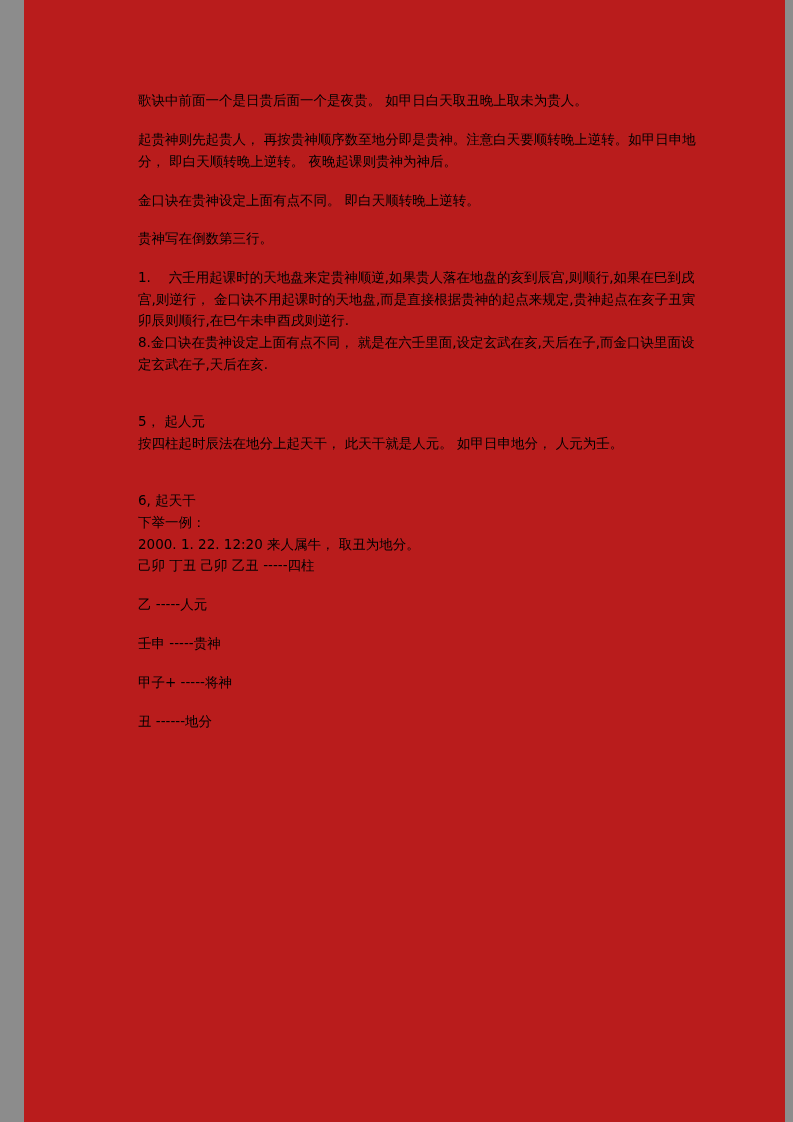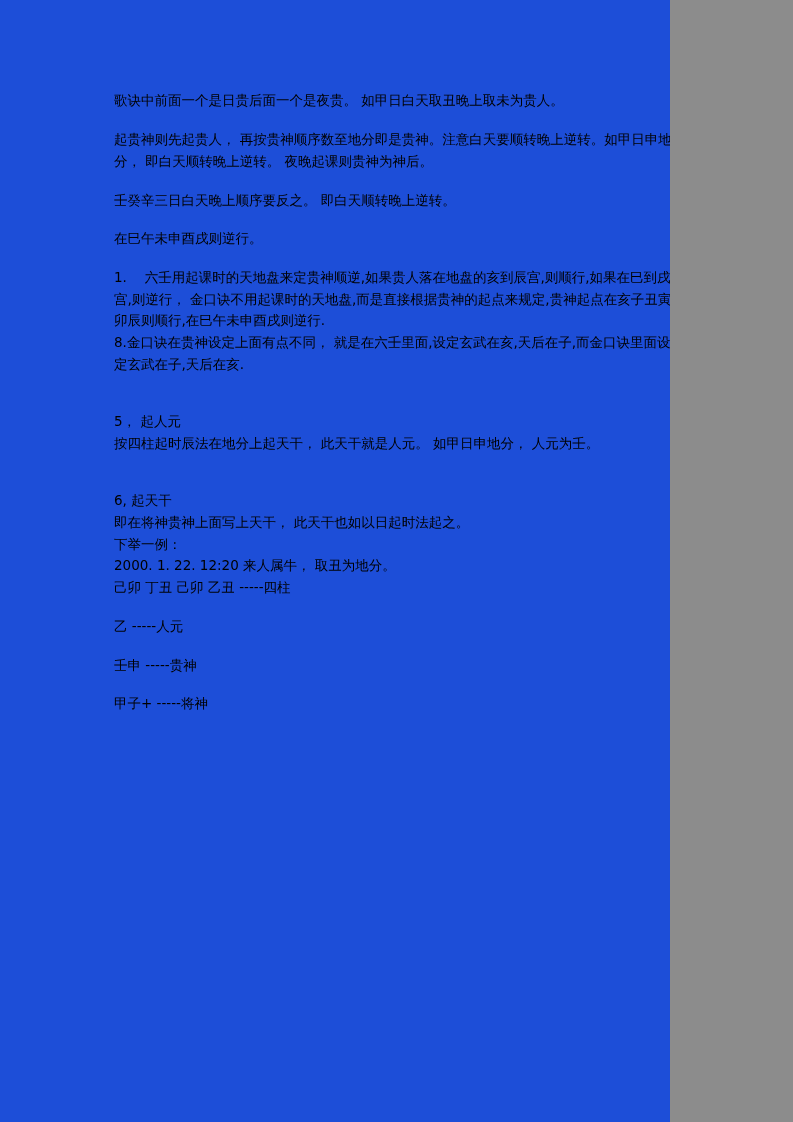--- a/index.html
+++ b/index.html
@@ -4,26 +4,27 @@
 <style>
   html, body {
     margin: 0;
     padding: 0;
     background: #8c8c8c;
   }
   body {
     font-family: "DejaVu Sans", "Liberation Sans", sans-serif;
   }
   .page {
-    width: 670px;
+    width: 761px;
     height: 1122px;
-    background: #1d4ed8;
+    background: #b91c1c;
     position: relative;
     overflow: hidden;
     box-sizing: border-box;
+    margin-left: 24px;
   }
   .content {
     position: absolute;
     left: 114px;
     top: 90px;
     width: 570px;
   }
   .para {
     font-size: 13.5px;
     line-height: 1.62;
@@ -49,23 +50,23 @@
 </head>
 <body>
 
 <div class="page">
   <div class="content">
 
     <p class="para">歌诀中前面一个是日贵后面一个是夜贵。 如甲日白天取丑晚上取未为贵人。</p>
 
     <p class="para">起贵神则先起贵人， 再按贵神顺序数至地分即是贵神。注意白天要顺转晚上逆转。如甲日申地分， 即白天顺转晚上逆转。 夜晚起课则贵神为神后。</p>
 
-    <p class="para">壬癸辛三日白天晚上顺序要反之。 即白天顺转晚上逆转。</p>
+    <p class="para">金口诀在贵神设定上面有点不同。 即白天顺转晚上逆转。</p>
 
-    <p class="para">在巳午未申酉戌则逆行。</p>
+    <p class="para">贵神写在倒数第三行。</p>
 
 
     <div class="block-list">
       <p class="para tight">1.　 六壬用起课时的天地盘来定贵神顺逆,如果贵人落在地盘的亥到辰宫,则顺行,如果在巳到戌宫,则逆行， 金口诀不用起课时的天地盘,而是直接根据贵神的起点来规定,贵神起点在亥子丑寅卯辰则顺行,在巳午未申酉戌则逆行.</p>
       <p class="para tight">8.金口诀在贵神设定上面有点不同， 就是在六壬里面,设定玄武在亥,天后在子,而金口诀里面设定玄武在子,天后在亥.</p>
     </div>
 
     <div class="spacer-lg"></div>
     <div class="spacer-md"></div>
 
@@ -73,31 +74,31 @@
       <p class="para tight">5， 起人元</p>
       <p class="para">按四柱起时辰法在地分上起天干， 此天干就是人元。 如甲日申地分， 人元为壬。</p>
     </div>
 
 
     <div class="spacer-lg"></div>
     <div class="spacer-md"></div>
 
     <div class="block-list">
       <p class="para tight">6, 起天干</p>
-      <p class="para">即在将神贵神上面写上天干， 此天干也如以日起时法起之。</p>
     </div>
 
     <div class="block-list">
       <p class="para tight">下举一例：</p>
       <p class="para">2000. 1. 22. 12:20  来人属牛， 取丑为地分。</p>
     </div>
 
     <p class="para">己卯  丁丑  己卯  乙丑  -----四柱</p>
 
     <p class="para">乙  -----人元</p>
 
     <p class="para">壬申  -----贵神</p>
 
     <p class="para">甲子+ -----将神</p>
 
+    <p class="para">丑  ------地分</p>
 
   </div>
 </div>
 
 </body></html>

